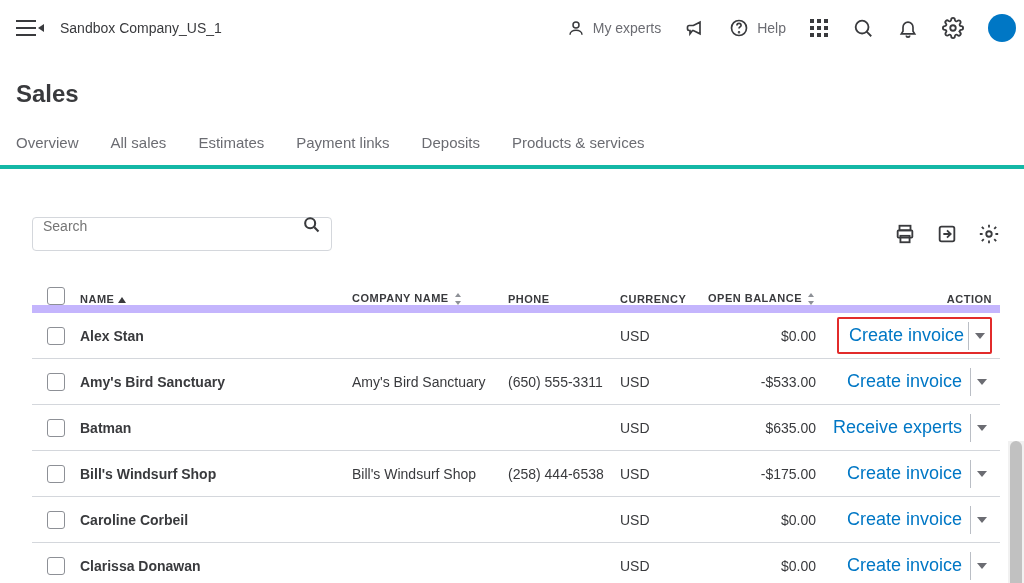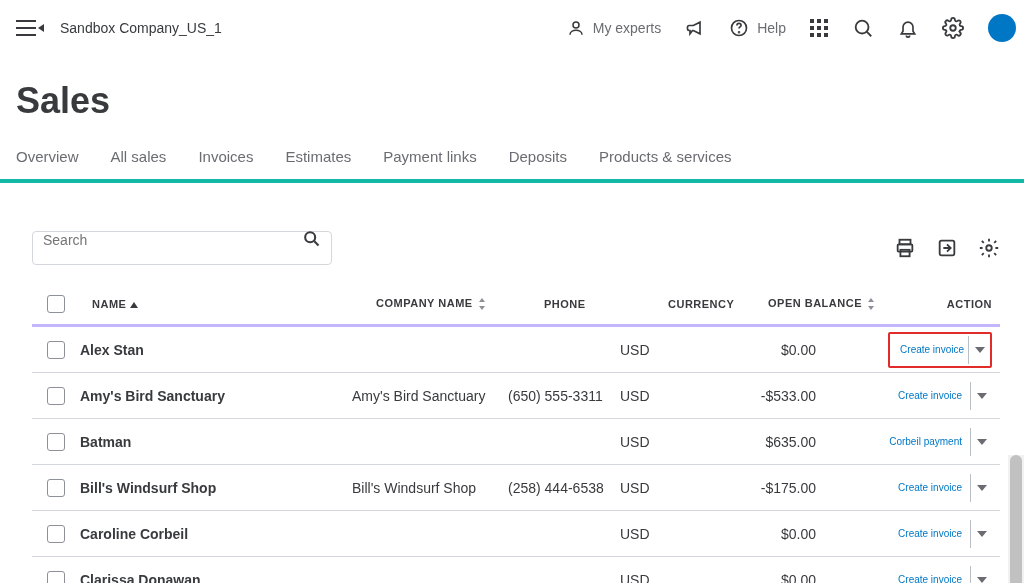--- a/index.html
+++ b/index.html
@@ -11,37 +11,37 @@
   .hamburger span:nth-child(1){ top:0 } .hamburger span:nth-child(2){ top:7px } .hamburger span:nth-child(3){ top:14px }
   .hamburger:after { content:''; position:absolute; right:-8px; top:4px; width:0;height:0;border-top:4px solid transparent;border-bottom:4px solid transparent;border-right:6px solid #393a3d; }
   .company { color:#393a3d; font-size:14px; cursor:pointer; }
   .top-right { margin-left:auto; display:flex; align-items:center; gap:24px; }
   .top-item { display:flex; align-items:center; gap:8px; color:#6b6c72; font-size:14px; cursor:pointer; }
   .top-icon { color:#6b6c72; }
   .apps-grid { display:grid; grid-template-columns:repeat(3,4px); grid-template-rows:repeat(3,4px); gap:3px; }
   .apps-grid i { width:4px; height:4px; background:#393a3d; display:block; }
   .avatar-dot { width:28px; height:28px; border-radius:50%; background:#0077c5; margin-right:-8px; }
 
-  .page-title { font-size:36px; font-weight:700; padding: 24px 16px 12px 16px; }
+  .page-title { font-size:24px; font-weight:700; padding: 24px 16px 12px 16px; }
 
   .tabs { display:flex; gap:32px; padding:0 16px; border-bottom:4px solid #14b8a6; }
   .tab { font-size:15px; color:#6b6c72; padding:14px 0; cursor:pointer; position:relative; }
   .tab.active { color:#393a3d; font-weight:600; }
   .tab.active:after { content:''; position:absolute; left:-8px; right:-8px; bottom:-1px; height:3px; background:#2ca01c; }
 
   .list-area { padding: 48px 24px 0 32px; position:relative; }
 
   .toolbar { display:flex; align-items:center; }
   .search-box { display:flex; align-items:flex-end; width:300px; height:24px; border:1px solid #d4d7dc; border-radius:4px; padding:16px 10px; }
   .search-box input { border:none; outline:none; flex:1; font-size:14px; background:transparent; }
   .toolbar-right { margin-left:auto; display:flex; gap:20px; align-items:center; }
   .tool-icon { cursor:pointer; color:#393a3d; }
 
   .table { width:100%; margin-top:18px; }
-  .thead { display:flex; align-items:center; height:44px; border-bottom:3px solid #c4b5fd; font-size:11px; font-weight:700; color:#393a3d; letter-spacing:0.5px;gap:12px; }
+  .thead { display:flex; align-items:flex-end; height:44px; border-bottom:8px solid #c4b5fd; font-size:11px; font-weight:700; color:#393a3d; letter-spacing:0.5px; }
   .col-check { width:48px; display:flex; justify-content:center; }
   .col-name { width:272px; }
   .col-company { width:156px; }
   .col-phone { width:112px; }
   .col-currency { width:84px; }
   .col-balance { width:124px; text-align:right; padding-right:12px; }
   .col-action { flex:1; text-align:right; padding-right:8px; }
 
   .sort-arrows { display:inline-block; position:relative; width:10px; height:12px; margin-left:4px; vertical-align:middle; }
   .sort-arrows:before,.sort-arrows:after { content:''; position:absolute; left:2px; width:0; height:0; }
@@ -50,21 +50,21 @@
   .sort-up { display:inline-block; margin-left:4px; width:0;height:0;border-left:4px solid transparent;border-right:4px solid transparent;border-bottom:6px solid #393a3d; vertical-align:middle; }
 
   .row { display:flex; align-items:center; height:46px; border-bottom:1px solid #d4d7dc; font-size:14px; }
   .row .col-name { color:#393a3d; font-weight:600; cursor:pointer; }
   .row .col-company, .row .col-phone, .row .col-currency { color:#393a3d; }
   .row .col-balance { color:#393a3d; }
 
   .checkbox { width:18px; height:18px; border:1.5px solid #8d9096; border-radius:3px; cursor:pointer; }
 
   .action-wrap { display:flex; justify-content:flex-end; align-items:center; gap:4px; }
-  .action-link { color:#0077c5; font-size:10px; cursor:pointer; padding:4px 4px; }
+  .action-link { color:#0077c5; font-size:18px; cursor:pointer; padding:4px 4px; }
   .action-caret { width:22px; height:28px; display:flex; align-items:center; justify-content:center; cursor:pointer; border-left:1px solid #babec5; }
   .caret-down { width:0;height:0;border-left:5px solid transparent;border-right:5px solid transparent;border-top:6px solid #6b6c72; }
 
   .highlight-box { border:2px solid #e22b2b; border-radius:2px; padding:2px 0 2px 6px; }
 
   .scroll-track { position:absolute; right:0; top:272px; width:16px; height:300px; background:#f1f1f1; }
   .scroll-thumb { position:absolute; right:2px; top:0; width:12px; height:260px; background:#c1c1c1; border-radius:6px; }
 
   svg { display:block; }
 </style>
@@ -122,21 +122,20 @@
       </svg>
     <div class="avatar-dot"></div>
   </div>
 </div>
 
 <h1 class="page-title">Sales</h1>
 
 <div class="tabs" id="tabs">
     <div class="tab">Overview</div>
     <div class="tab">All sales</div>
-    <div class="tab">Invoices</div>
     <div class="tab">Estimates</div>
     <div class="tab">Payment links</div>
     <div class="tab">Deposits</div>
     <div class="tab">Products &amp; services</div>
   </div>
 
 <div class="list-area">
   <div class="toolbar">
     <div class="search-box">
       <input type="text" placeholder="Search" style="">
@@ -217,21 +216,21 @@
           <div class="col-check">
             <div class="checkbox"></div>
           </div>
           <div class="col-name">Batman</div>
           <div class="col-company"></div>
           <div class="col-phone"></div>
           <div class="col-currency">USD</div>
           <div class="col-balance">$635.00</div>
           <div class="col-action">
             <div class="action-wrap">
-              <span class="action-link">Corbeil payment</span>
+              <span class="action-link">Receive experts</span>
               <span class="action-caret">
                 <span class="caret-down"></span>
               </span>
             </div>
           </div>
         </div>
         <div class="row">
           <div class="col-check">
             <div class="checkbox"></div>
           </div>

